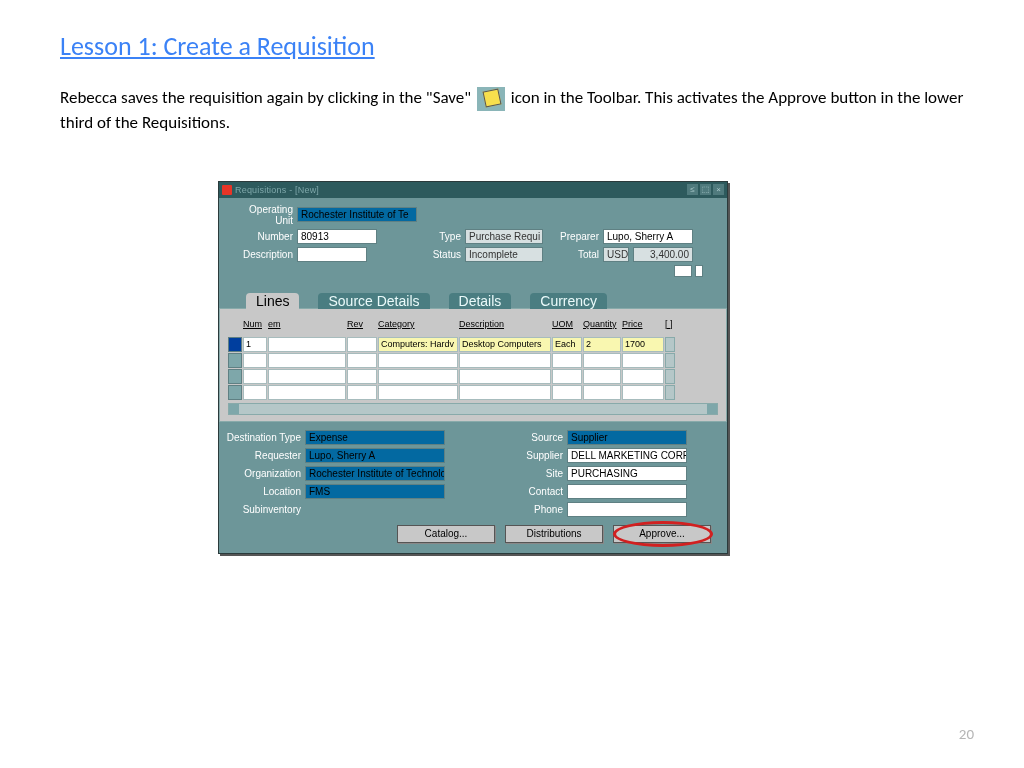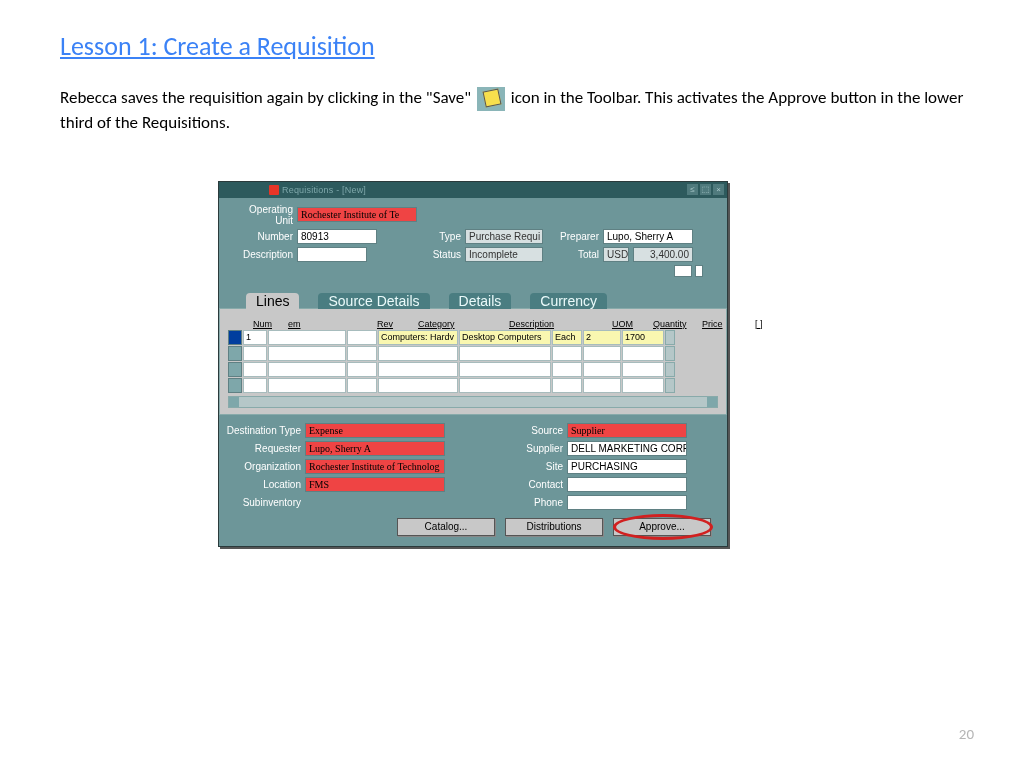--- a/index.html
+++ b/index.html
@@ -65,21 +65,20 @@
     background: #2d5a5d;
     display: flex;
     align-items: center;
     justify-content: space-between;
     padding: 0 3px;
   }
   .titlebar-left {
     display: flex;
     align-items: center;
     gap: 3px;
-    margin-left: 47px;
   }
   .oracle-icon {
     width: 10px; height: 10px;
     background: #e73527;
     border-radius: 1px;
   }
   .title-text { color: #7ea7aa; font-size: 9px; letter-spacing: 0.2px; }
   .win-controls { display: flex; gap: 2px; }
   .win-btn {
     width: 11px; height: 11px;
@@ -97,21 +96,21 @@
     border: 1px solid #5f8083;
     height: 15px;
     padding: 0 3px;
     font-size: 10px;
     color: #000;
     display: flex;
     align-items: center;
     overflow: hidden;
     white-space: nowrap;
   }
-  .field.highlight { background: #ef4444; font-family: Liberation Serif, serif; }
+  .field.highlight { background: #0369a1; }
   .field.ro { background: #d7e0e1; color: #333; }
 
   
   .header-grid {
     display: grid;
     grid-template-columns: 64px 120px 40px 78px 52px 26px 60px;
     column-gap: 4px;
     row-gap: 3px;
     align-items: center;
   }
@@ -140,25 +139,25 @@
   
   .grid-panel {
     background: #c8c8c8;
     border: 1px solid #8aa;
     padding: 10px 8px 6px 8px;
     margin-top: -1px;
   }
   .col-headers {
     display: grid;
     grid-template-columns: 14px 24px 78px 30px 80px 92px 30px 38px 42px 10px;
-    column-gap: 11px;
+    column-gap: 1px;
     font-size: 9px;
     color: #000;
     text-decoration: underline;
-    margin-bottom: 1px;
+    margin-bottom: 8px;
   }
   .grid-rows .grow {
     display: grid;
     grid-template-columns: 14px 24px 78px 30px 80px 92px 30px 38px 42px 10px;
     column-gap: 1px;
     margin-bottom: 1px;
   }
   .selector { background: #7ea7aa; border:1px solid #5f8083; height:15px; }
   .selector.active { background: #003e9e; }
   .cell {

